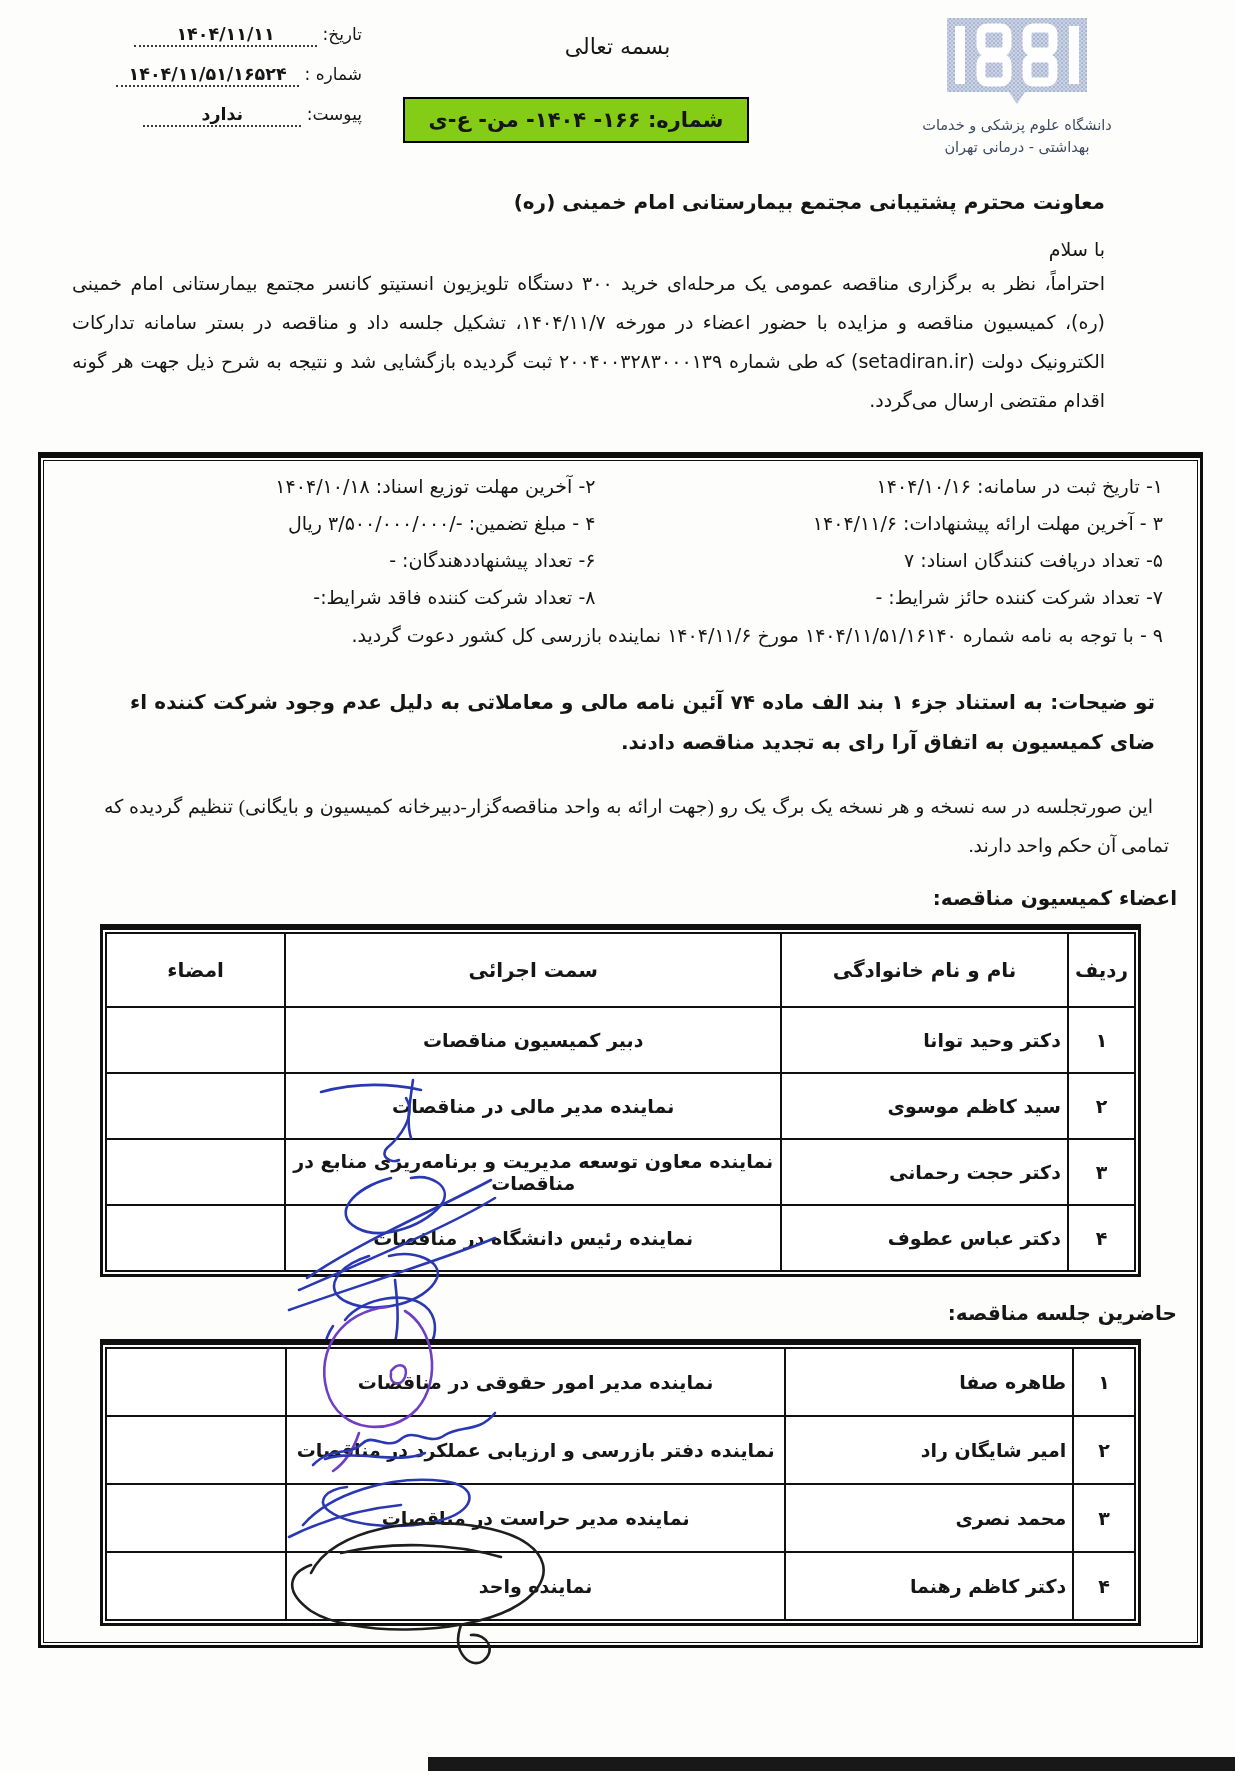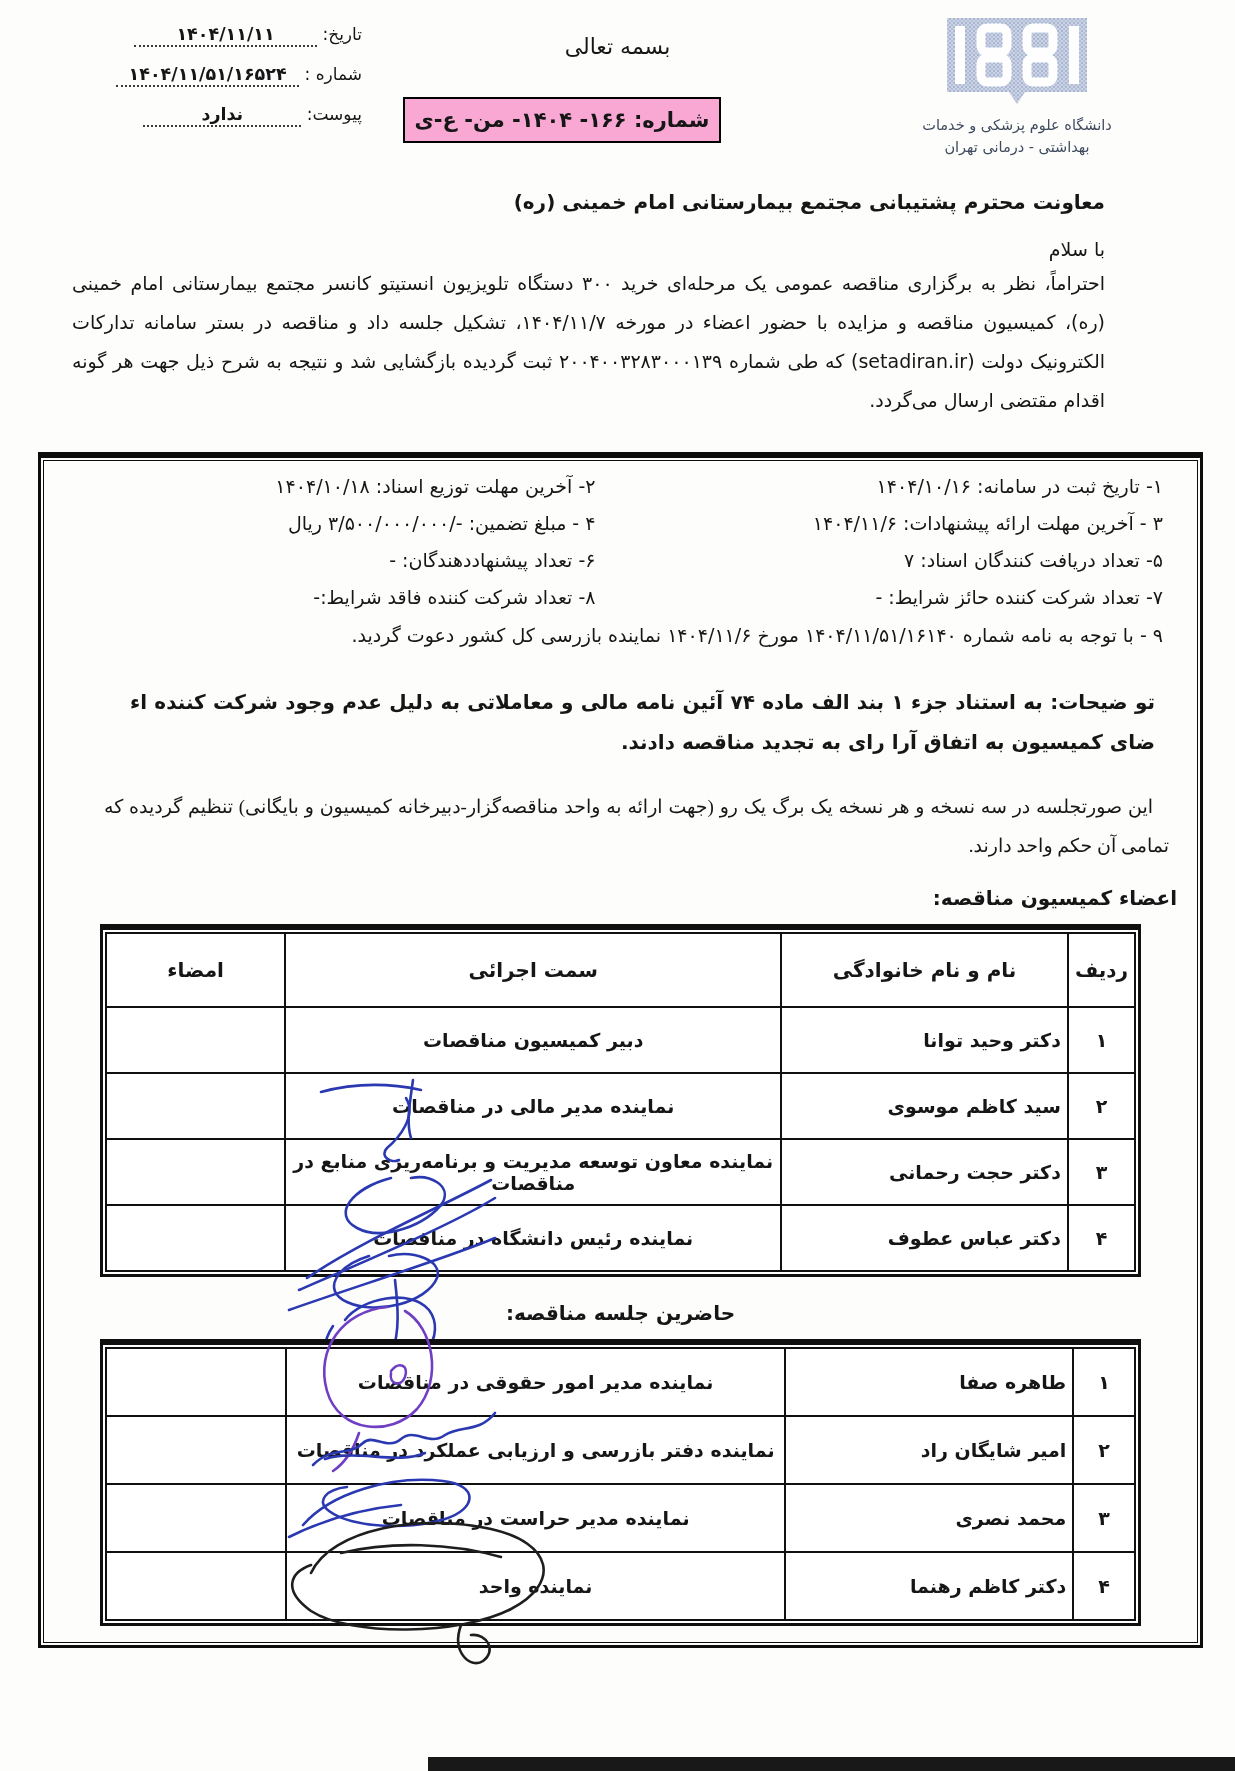--- a/index.html
+++ b/index.html
@@ -16,22 +16,22 @@
   .hdr-left{position:absolute;top:24px;left:52px;width:310px;font-size:17px;direction:rtl;}
   .hdr-line{margin-bottom:17px;white-space:nowrap;}
   .hdr-label{display:inline-block;}
   .dotline{
     display:inline-block;min-width:175px;text-align:center;
     border-bottom:2px dotted #3a3a3a;padding:0 4px 1px;
     font-weight:bold;font-size:17.5px;
   }
   .besmellah{position:absolute;top:34px;left:0;right:0;text-align:center;font-size:22px;}
   .refbox{
-    position:absolute;top:97px;left:403px;width:318px;
-    border:2px solid #000;background:#f9a8d4;
+    position:absolute;top:97px;left:403px;width:346px;
+    border:2px solid #000;background:#84cc16;
     text-align:center;font-weight:bold;font-size:21px;padding:9px 6px;
     box-sizing:border-box;
   }
   .logo-block{position:absolute;top:14px;right:118px;width:200px;text-align:center;}
   .logo-caption{font-size:14.5px;line-height:1.55;color:#3f4a5e;margin-top:4px;}
   
   .letter{position:absolute;top:190px;right:130px;left:72px;direction:rtl;}
   .to-line{font-weight:bold;font-size:20px;text-align:right;}
   .salute{font-size:19px;margin-top:24px;}
   .body-par{font-size:19px;line-height:2.05;text-align:justify;margin-top:4px;}
@@ -52,21 +52,21 @@
   .item9{margin:16px 14px 0 6px;font-size:19px;}
   .note-bold{
     margin:36px 22px 12px 66px;font-size:20px;font-weight:bold;
     line-height:2.0;text-align:justify;
   }
   .note-copies{
     margin:26px 8px 0 40px;font-size:19px;line-height:2.05;
     text-align:justify;text-indent:16px;font-family:Liberation Serif, serif;
   }
   .sec-heading{margin:20px 0 0;font-weight:bold;font-size:20px;text-align:right;}
-  .sec-heading2{margin:24px 0 0;font-weight:bold;font-size:20px;text-align:center;}
+  .sec-heading2{margin:24px 0 0;font-weight:bold;font-size:20px;text-align:right;}
   
   .tblwrap{
     margin:14px 36px 0;border:3px solid #101010;border-top-width:6px;
     position:relative;background:#fff;
   }
   .tblwrap table{
     width:calc(100% - 4px);margin:2px;border-collapse:collapse;
     border:1px solid #101010;direction:rtl;
   }
   .tblwrap td,.tblwrap th{

